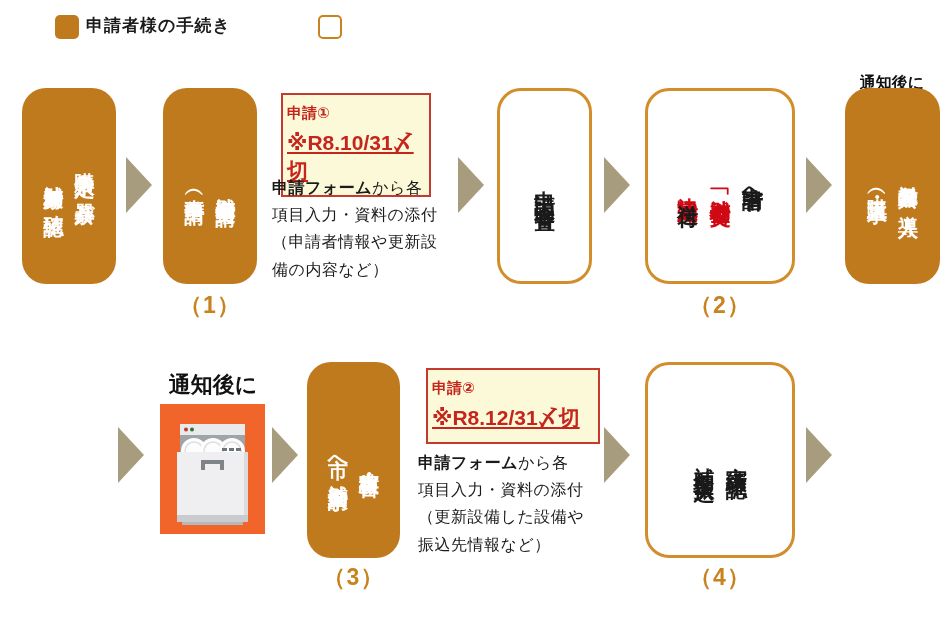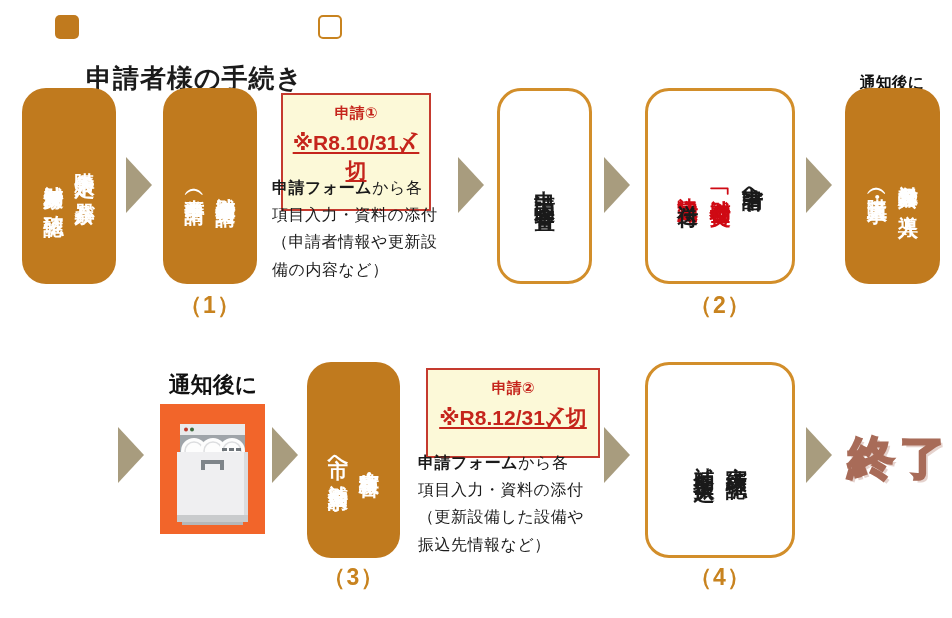--- a/index.html
+++ b/index.html
@@ -6,21 +6,21 @@
   html,body { background:#ffffff; }
   body { font-family:"Liberation Sans","DejaVu Sans",sans-serif; }
   .canvas{
     position:relative; width:952px; height:618px; background:#ffffff;
     overflow:hidden;
   }
   
   .legend-swatch{ position:absolute; width:24px; height:24px; border-radius:5px; }
   .legend-swatch.filled{ background:#C07A1E; }
   .legend-swatch.outlined{ background:#fff; border:2.5px solid #C8831F; }
-  .legend-label{ position:absolute; font-size:26px; font-weight:600; color:#1b1b1b; letter-spacing:1px;margin-top:47px; }
+  .legend-label{ position:absolute; font-size:17px; font-weight:600; color:#1b1b1b; letter-spacing:1px; }
   
   .vbox{
     position:absolute; display:flex; align-items:center; justify-content:center;
     border-radius:24px; padding:12px 6px;
   }
   .vbox.filled{ background:#C07A1E; color:#ffffff; }
   .vbox.outlined{ background:#ffffff; border:3px solid #D28E2A; color:#1a1a1a; }
   .vtext{
     writing-mode:vertical-rl; text-orientation:mixed;
     white-space:pre-line; text-align:center;
@@ -35,21 +35,21 @@
     border-left:26px solid #A89C7E;
   }
   
   .step-num{
     position:absolute; text-align:center; font-size:23px; font-weight:700;
     color:#C8831F; letter-spacing:1px;
   }
   
   .note{
     position:absolute; background:#FCF9D8; border:2px solid #C53A2E;
-    text-align:center; padding:9px 4px 24px;
+    text-align:left; padding:9px 4px 10px;
   }
   .note-title{ font-size:15px; font-weight:700; color:#C5251C; margin-bottom:6px; }
   .note-deadline{ font-size:21px; font-weight:700; color:#C5251C; text-decoration:underline; }
   .note-desc{
     position:absolute; font-size:16px; line-height:1.7; color:#1b1b1b;
     white-space:pre-line; letter-spacing:0.5px;
   }
   .note-desc b{ font-weight:700; }
   
   .purchase-note{ position:absolute; text-align:center; color:#111;margin-top:43px; }
@@ -171,15 +171,14 @@
   <div class="arrow" style="left:604px; top:427px;"></div>
 
   <div class="vbox outlined" style="left:645px; top:362px; width:150px; height:196px;">
     <div class="vtext sparse">実績確認・
 補助金振込</div>
   </div>
   <div class="step-num" style="left:645px; top:562px; width:150px;">（4）</div>
 
   <div class="arrow" style="left:806px; top:427px;"></div>
 
-  <div class="end-label" style="left:848px; top:428px;">終了</div>
 
 </div>
 
 </body></html>

